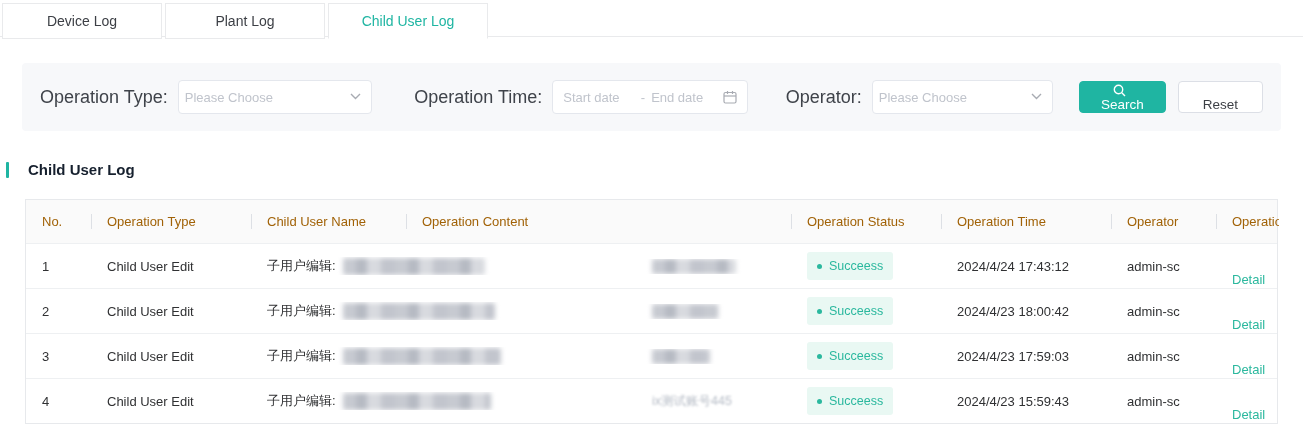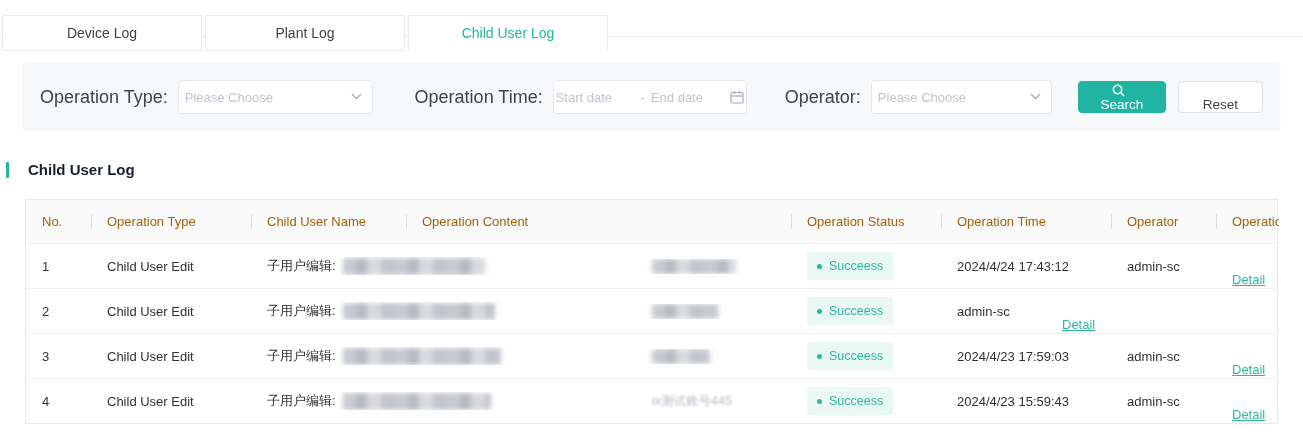--- a/index.html
+++ b/index.html
@@ -1,38 +1,38 @@
 <!DOCTYPE html>
 <html style="--accent: #1fb5a2; --status: #2bb89e;"><head>
 <meta charset="utf-8">
 <style>
   * { margin:0; padding:0; box-sizing:border-box; }
   html,body { width:1303px; height:435px; overflow:hidden; background:#fff;
     font-family:"Liberation Sans","DejaVu Sans",sans-serif; color:#303133; }
 
   
   .tabbar { display:flex; height:37px; border-bottom:1px solid #e9eaec; background:#fff; }
-  .tab { width:200px; height:36px; margin-right:3px; border:1px solid #e9eaec; border-bottom:none;
+  .tab { width:160px; height:36px; margin-right:3px; border:1px solid #e9eaec; border-bottom:none;
     display:flex; align-items:center; justify-content:center; font-size:14px; color:#3c3f45;
-    background:#fff; cursor:pointer; position:relative; top:15px; border-bottom:1px solid #e9eaec; }
+    background:#fff; cursor:pointer; position:relative; top:3px; border-bottom:1px solid #e9eaec; }
   .tab.active { color:var(--accent); border-bottom:1px solid #fff; }
   .tab:first-child { margin-left:2px; }
 
   
   .filter-card { margin:26px 22px 0 22px; height:68px; background:#f7f8fa; border-radius:4px;
     display:flex; align-items:center; padding:0 18px; }
   .f-label { font-size:18px; color:#3f434a; white-space:nowrap; }
   .select-box { position:relative; background:#fff; border:1px solid #e4e7ed; border-radius:4px;
     height:34px; display:flex; align-items:center; padding:0 28px 0 6px; margin-left:10px; cursor:pointer; }
   .select-box .ph { font-size:13px; color:#c0c4cc; }
   .sel-type { width:215px; }
   .sel-operator { width:200px; }
   .chev { position:absolute; right:10px; top:12px; }
   .date-box { background:#fff; border:1px solid #e4e7ed; border-radius:4px; height:34px; width:218px;
-    display:flex; align-items:center; padding:0 2px; margin-left:10px; cursor:text; }
+    display:flex; align-items:center; padding:0 10px; margin-left:10px; cursor:text; }
   .date-box .d-ph { font-size:13px; color:#c0c4cc; flex:1; }
   .date-box .d-sep { font-size:13px; color:#c0c4cc; padding:0 6px; }
   .btn { height:32px; border-radius:4px; display:flex; align-items:center; justify-content:flex-end;
     font-size:13.5px; cursor:pointer; user-select:none;flex-direction:column; }
   .btn-search { width:98px; background:var(--accent); color:#fff; border:1px solid var(--accent); margin-left:26px; }
   .btn-search svg { margin-right:6px; }
   .btn-reset { width:96px; background:#fff; color:#3c3f45; border:1px solid #dcdfe6; margin-left:12px; }
   .sp { flex:0 0 auto; }
   .gap-lg { width:42px; } .gap-md { width:38px; }
 
@@ -63,21 +63,21 @@
     background:repeating-linear-gradient(90deg,#c7cad1 0 13px,#b6bac3 13px 24px,#d8dadf 24px 38px,#c2c5cd 38px 52px); }
   .blur-content { width:142px; margin-left:7px; }
   .blur-name-1 { width:84px; height:15px; }
   .blur-name-2 { width:66px; height:15px; }
   .blur-name-3 { width:58px; height:15px; }
   .blur-text { color:#b6bcc6; filter:blur(1.1px); font-size:12.5px; }
 
   .status-pill { display:inline-flex; align-items:center; background:#e9f8f3; border-radius:3px;
     padding:7px 10px; color:var(--status); font-size:12.5px; }
   .status-dot { width:5px; height:5px; border-radius:50%; background:var(--status); margin-right:7px; }
-  .detail-link { color:var(--status); text-decoration:underline; cursor:pointer; font-size:13px;margin-top:26px; }
+  .detail-link { color:var(--status); cursor:pointer; font-size:13px;margin-top:26px; }
 </style>
 </head>
 <body>
 
 <div class="tabbar">
   <div class="tab">Device Log</div>
   <div class="tab">Plant Log</div>
   <div class="tab active">Child User Log</div>
 </div>
 
@@ -174,20 +174,21 @@
     </div>
     <div class="td col-name">
       <span class="blur-block blur-name-2"></span>
     </div>
     <div class="td col-status">
       <span class="status-pill">
         <span class="status-dot"></span>
         <span>Succeess</span>
       </span>
     </div>
+    <div class="td col-time">2024/4/23 18:00:42</div>
     <div class="td col-operator">admin-sc</div>
     <div class="td col-action">
       <a class="detail-link">Detail</a>
     </div>
   </div>
 
   <div class="tr tbody-row">
     <div class="td col-no">3</div>
     <div class="td col-type">Child User Edit</div>
     <div class="td col-content">

